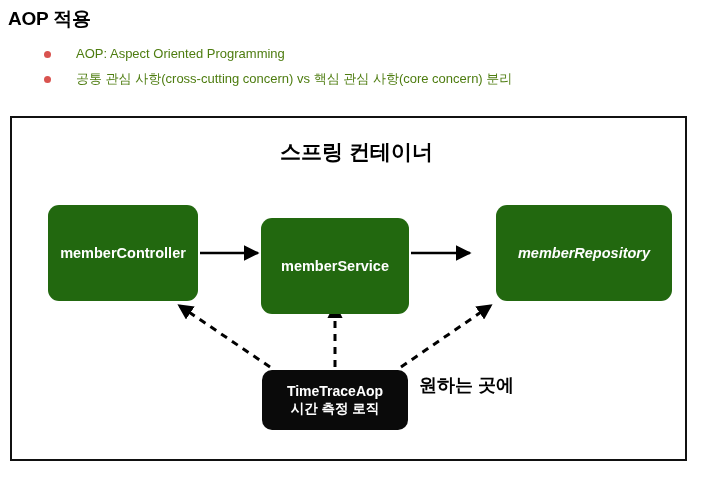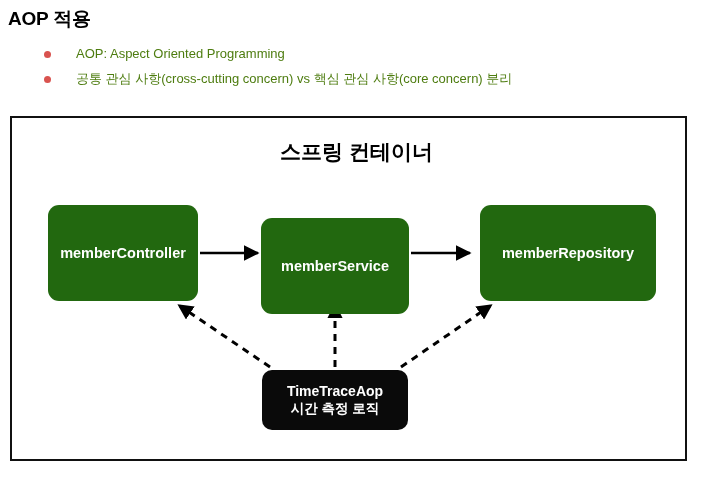--- a/index.html
+++ b/index.html
@@ -88,21 +88,21 @@
     display: flex;
     align-items: center;
     justify-content: center;
     color: #ffffff;
     font-size: 14.5px;
     font-weight: bold;
     box-sizing: border-box;
   }
   #bean-controller { left: 36px;  top: 87px; width: 150px; }
   #bean-service    { left: 249px; top: 100px; width: 148px; }
-  #bean-repository { left: 468px; top: 87px; width: 176px; }
+  #bean-repository { left: 484px; top: 87px; width: 176px; font-style: italic; }
 
   
   #aspect-box {
     position: absolute;
     left: 250px;
     top: 252px;
     width: 146px;
     height: 60px;
     background: #0a0a0a;
     border-radius: 10px;
@@ -202,15 +202,16 @@
   <div class="bean-box" id="bean-repository">
     <span>memberRepository</span>
   </div>
 
   <div id="aspect-box">
     <span id="aspect-title">TimeTraceAop</span>
     <span id="aspect-subtitle">시간 측정 로직</span>
   </div>
 
   <div id="aspect-note">
+    <div>원하는 곳에</div>
   </div>
 
 </div>
 
 </body></html>

